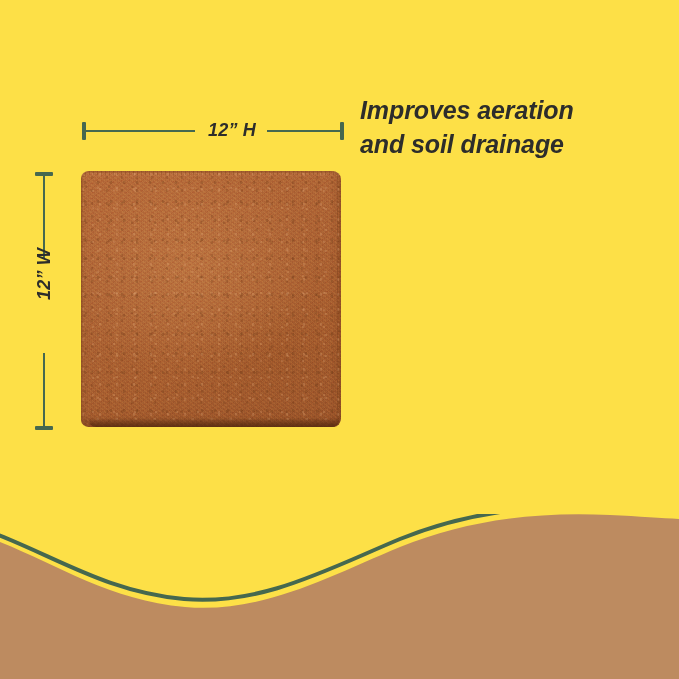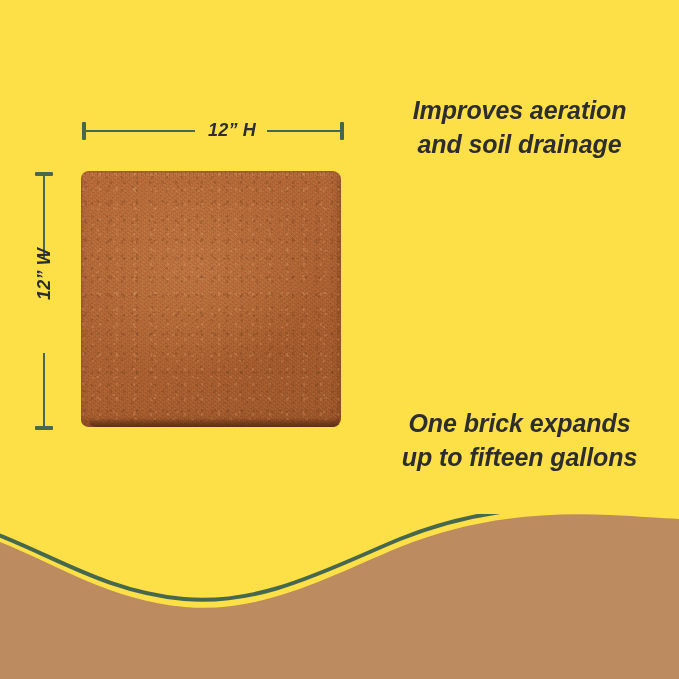--- a/index.html
+++ b/index.html
@@ -186,21 +186,21 @@
   .benefits {
     position: absolute;
     left: 360px;
     top: 0;
     width: 319px;
     height: 520px;
   }
   .benefit {
     position: absolute;
     width: 319px;
-    text-align: center;
+    text-align: left;
     font-size: 25px;
     font-weight: bold;
     line-height: 34px;
     color: #2d2d2b;
     letter-spacing: -0.1px;
   }
   .benefit-0 { top: 93px; }
   .benefit-1 { top: 234px; }
   .benefit-2 { top: 406px; }
 
@@ -239,21 +239,20 @@
     <div class="brick">
       <div class="tex"></div>
       <div class="tex2"></div>
       <div class="rim"></div>
       <div class="brick-shadow"></div>
     </div>
   </div>
 
   <div class="benefits">
     <div class="benefit benefit-0">Improves aeration<br>and soil drainage</div>
-    <div class="benefit benefit-2">One brick expands<br>up to fifteen gallons</div>
   </div>
 
   <svg class="wave" viewBox="0 0 679 165" preserveAspectRatio="none">
     <path d="M0,28 C60,52 110,86 185,93 C262,100 330,62 400,33 C462,8 530,-3 610,1 C640,2.5 662,4 679,5 L679,165 L0,165 Z" fill="#bd8b60"></path>
     <path d="M-4,20 C58,44 108,78 184,85 C262,92 330,54 400,25 C462,0 530,-11 610,-7 C641,-5.5 663,-4 683,-3" fill="none" stroke="#46684f" stroke-width="4" stroke-linecap="round"></path>
   </svg>
 
 </div>
 
 </body></html>

